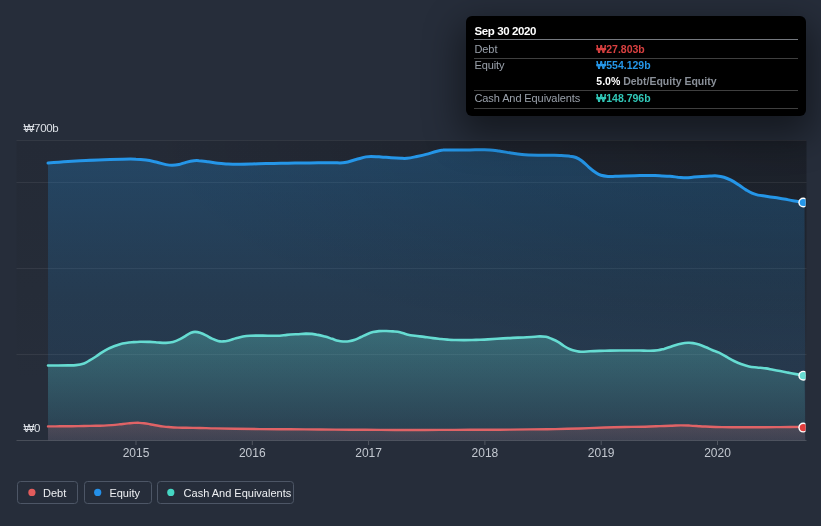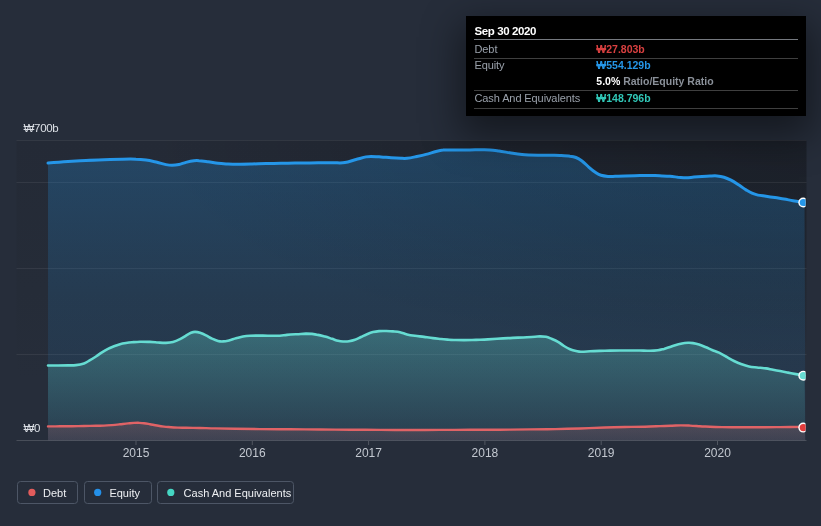--- a/index.html
+++ b/index.html
@@ -1,16 +1,16 @@
 <!DOCTYPE html>
 <html><head><meta charset="utf-8"><style>
 html,body{margin:0;padding:0;background:#262d3a;width:821px;height:526px;overflow:hidden;}
 body{position:relative;font-family:"Liberation Sans",sans-serif;}
 #chart{position:absolute;left:0;top:0;}
-#tooltip{position:absolute;left:466px;top:16px;width:340px;height:99.5px;background:#000;box-shadow:0 14px 36px 6px rgba(0,0,0,0.45);box-sizing:border-box;}
+#tooltip{position:absolute;left:466px;top:16px;width:340px;height:99.5px;background:#000;box-shadow:0 14px 36px 6px rgba(0,0,0,0.45);box-sizing:border-box;border-radius:6px;}
 #tooltip .title{position:absolute;left:8.5px;top:15px;font-size:11.5px;font-weight:bold;color:#fff;letter-spacing:-0.4px;line-height:0;}
 #tooltip hr{position:absolute;left:8px;width:324px;border:none;border-top:1px solid #3f3f3f;margin:0;}
 .lbl{position:absolute;left:8.5px;font-size:11px;color:#9aa1ab;line-height:0;letter-spacing:-0.1px;}
 .val{position:absolute;left:130.3px;font-size:10.5px;font-weight:bold;line-height:0;}
 </style></head>
 <body>
 <div id="chart"><svg width="821" height="526" viewBox="0 0 821 526">
 <defs>
 <linearGradient id="plotbg" x1="0" y1="140" x2="0" y2="440" gradientUnits="userSpaceOnUse">
 <stop offset="0" stop-color="#242a36"></stop>
@@ -99,17 +99,17 @@
 </g>
 </svg></div>
 <div id="tooltip">
 <div class="title">Sep 30 2020</div>
 <hr style="top:23px;border-top-color:#75797f;">
 <div class="lbl" style="top:32.5px;">Debt</div>
     <div class="val" style="top:32.5px;color:#d94040;">₩27.803b</div>
 <hr style="top:41.5px;">
 <div class="lbl" style="top:49px;">Equity</div>
     <div class="val" style="top:49px;color:#2596e8;">₩554.129b</div>
-<div class="val" style="top:65px;color:#fff;">5.0% <span style="color:#8a9099;">Ratio/Equity Ratio</span></div>
+<div class="val" style="top:65px;color:#fff;">5.0% <span style="color:#8a9099;">Debt/Equity Equity</span></div>
 <hr style="top:74px;">
 <div class="lbl" style="top:82px;">Cash And Equivalents</div>
     <div class="val" style="top:82px;color:#31c8b8;">₩148.796b</div>
 <hr style="top:91.5px;">
 </div>
 </body></html>

